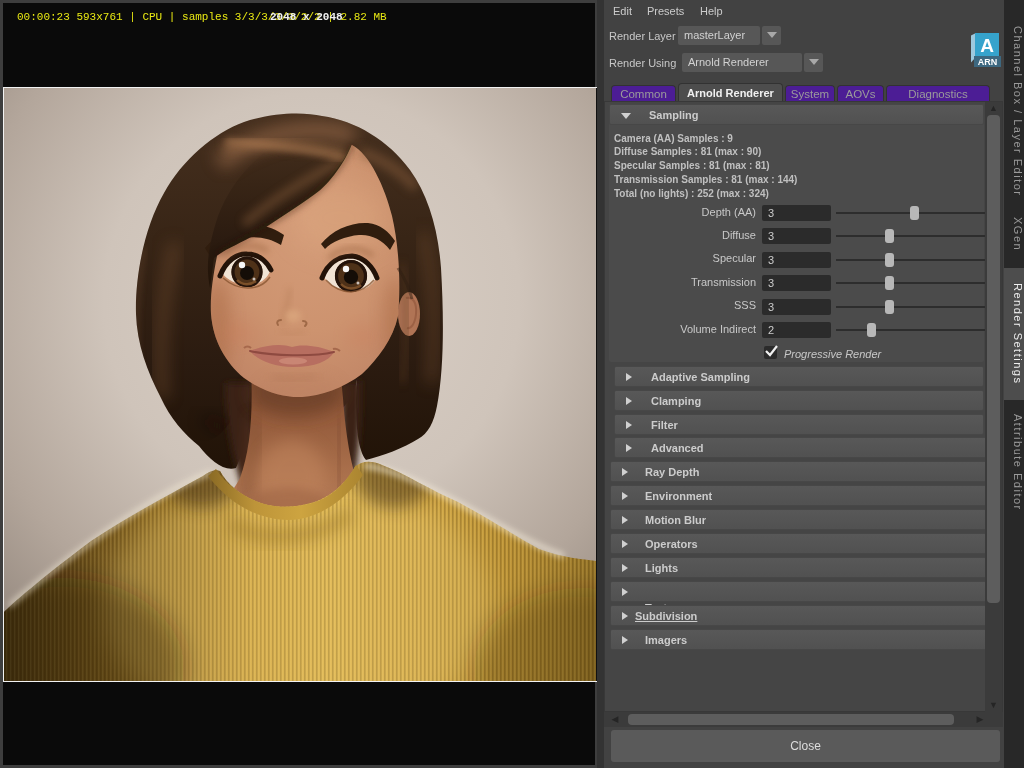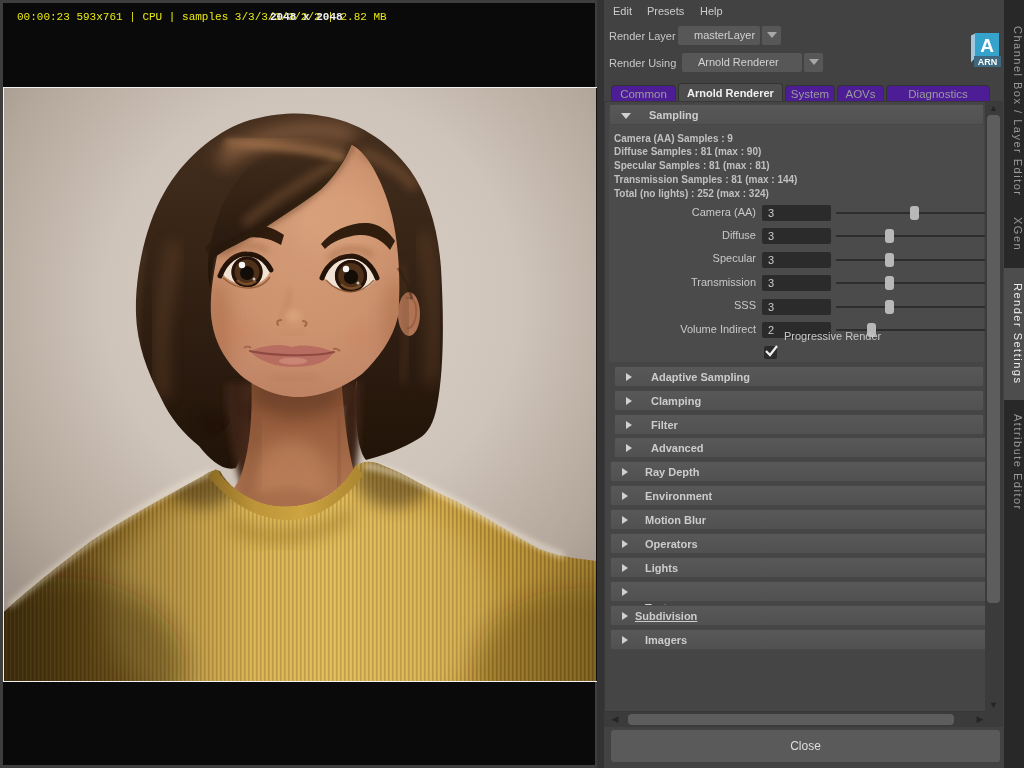--- a/index.html
+++ b/index.html
@@ -5,21 +5,21 @@
   html,body{margin:0;padding:0;width:1024px;height:768px;overflow:hidden;background:#424242;
     font-family:"Liberation Sans",sans-serif;}
   .abs{position:absolute;}
   #leftwin{left:0;top:0;width:598px;height:768px;background:#0a0a0a;border:3px solid #3e3e3e;box-sizing:border-box;}
   #status{left:17px;top:11px;font-family:"Liberation Mono",monospace;font-size:11px;font-weight:normal;color:#e8e813;white-space:pre;}
   .st-w{color:#f0f0f0;}
   #imgarea{left:3px;top:87px;width:593px;height:593px;background:#111;border-top:1px solid #f2f2f2;border-left:1px solid #f2f2f2;border-bottom:1px solid #f2f2f2;}
   #panel{left:601px;top:0;width:403px;height:768px;background:#424242;}
   .menu{font-size:11px;color:#cccccc;}
   .lbl{font-size:11px;color:#c8c8c8;}
-  .dd{background:#575757;border-radius:2px;color:#d2d2d2;font-size:11px;line-height:19px;padding-left:16px;box-sizing:border-box;}
+  .dd{background:#575757;border-radius:2px;color:#d2d2d2;font-size:11px;line-height:19px;padding-left:6px;box-sizing:border-box;}
   .ddbtn{background:#575757;border-radius:2px;width:19px;height:19px;}
   .tri-dn{width:0;height:0;border-left:5.5px solid transparent;border-right:5.5px solid transparent;border-top:6.5px solid #a8a8a8;}
   .tab{top:85px;height:16px;font-size:11.5px;color:#9b9b9b;text-align:center;line-height:16px;background:#4c1d95;border-radius:4px 4px 0 0;border:1px solid #323232;border-bottom:none;box-sizing:border-box;}
   .tab.active{background:#4d4d4d;color:#f0f0f0;font-weight:bold;font-size:11px;top:83px;height:18px;line-height:18px;}
   #content{left:604px;top:101px;width:399px;height:611px;background:#454545;border:1px solid #383838;box-sizing:border-box;}
   .sect{height:21px;background:linear-gradient(#585858,#515151);border-radius:2px;border:1px solid #474747;box-sizing:border-box;}
   .sect .tri{position:absolute;left:11px;top:6px;width:0;height:0;border-top:4.5px solid transparent;border-bottom:4.5px solid transparent;border-left:6px solid #d0d0d0;}
   .sect .txt{position:absolute;left:36px;top:0;font-size:11px;font-weight:bold;color:#cccccc;line-height:20px;}
   .info{font-size:10px;font-weight:bold;color:#c0c0c0;line-height:13.9px;}
   .rowlbl{font-size:11px;color:#c8c8c8;text-align:right;}
@@ -282,21 +282,21 @@
 
 <div class="abs" id="content"></div>
 
 <div class="abs" style="left:609px;top:104px;width:375px;height:258px;background:#4b4b4b;border-radius:2px;"></div>
 <div class="abs sect" style="left:609px;top:104px;width:375px;">
   <div class="tri" style="border-left:5px solid transparent;border-right:5px solid transparent;border-top:6px solid #d0d0d0;border-bottom:none;top:8px;"></div>
   <div class="txt" style="left:39px;">Sampling</div>
 </div>
 <div class="abs info" style="left:614px;top:131.5px;">Camera (AA) Samples : 9<br>Diffuse Samples : 81 (max : 90)<br>Specular Samples : 81 (max : 81)<br>Transmission Samples : 81 (max : 144)<br>Total (no lights) : 252 (max : 324)</div>
 
-<div class="abs rowlbl" style="left:600px;top:205.5px;width:156px;">Camera (AA)</div>
+<div class="abs rowlbl" style="left:600px;top:205.5px;width:156px;">Depth (AA)</div>
 <div class="abs inp" style="left:762px;top:205.0px;width:69px;height:16px;line-height:16px;">3</div>
 <div class="abs track" style="left:836px;top:212.0px;width:152px;"></div>
 <div class="abs handle" style="left:909.5px;top:206.0px;"></div>
 <div class="abs rowlbl" style="left:600px;top:228.9px;width:156px;">Diffuse</div>
 <div class="abs inp" style="left:762px;top:228.4px;width:69px;height:16px;line-height:16px;">3</div>
 <div class="abs track" style="left:836px;top:235.4px;width:152px;"></div>
 <div class="abs handle" style="left:884.5px;top:229.4px;"></div>
 <div class="abs rowlbl" style="left:600px;top:252.3px;width:156px;">Specular</div>
 <div class="abs inp" style="left:762px;top:251.8px;width:69px;height:16px;line-height:16px;">3</div>
 <div class="abs track" style="left:836px;top:258.8px;width:152px;"></div>
@@ -311,21 +311,21 @@
 <div class="abs handle" style="left:884.5px;top:299.6px;"></div>
 <div class="abs rowlbl" style="left:600px;top:322.5px;width:156px;">Volume Indirect</div>
 <div class="abs inp" style="left:762px;top:322.0px;width:69px;height:16px;line-height:16px;">2</div>
 <div class="abs track" style="left:836px;top:329.0px;width:152px;"></div>
 <div class="abs handle" style="left:866.5px;top:323.0px;"></div>
 
 <div class="abs" style="left:764px;top:346px;width:13px;height:13px;background:#2b2b2b;border-radius:2px;"></div>
 <svg class="abs" style="left:763px;top:343px;" width="17" height="17" viewBox="0 0 17 17">
     <path d="M3 8 L7 12 L14 3" stroke="#f0f0f0" stroke-width="2.2" fill="none"></path>
   </svg>
-<div class="abs lbl" style="left:784px;top:330px;">Progressive Render</div>
+<div class="abs lbl" style="left:784px;top:348px;font-style:italic;">Progressive Render</div>
 
 <div class="abs sect" style="left:614px;top:365.5px;width:370px;">
     <div class="tri"></div>
     <div class="txt">Adaptive Sampling</div>
   </div>
 <div class="abs sect" style="left:614px;top:389.5px;width:370px;">
     <div class="tri"></div>
     <div class="txt">Clamping</div>
   </div>
 <div class="abs sect" style="left:614px;top:413.5px;width:370px;text-align:right;">

